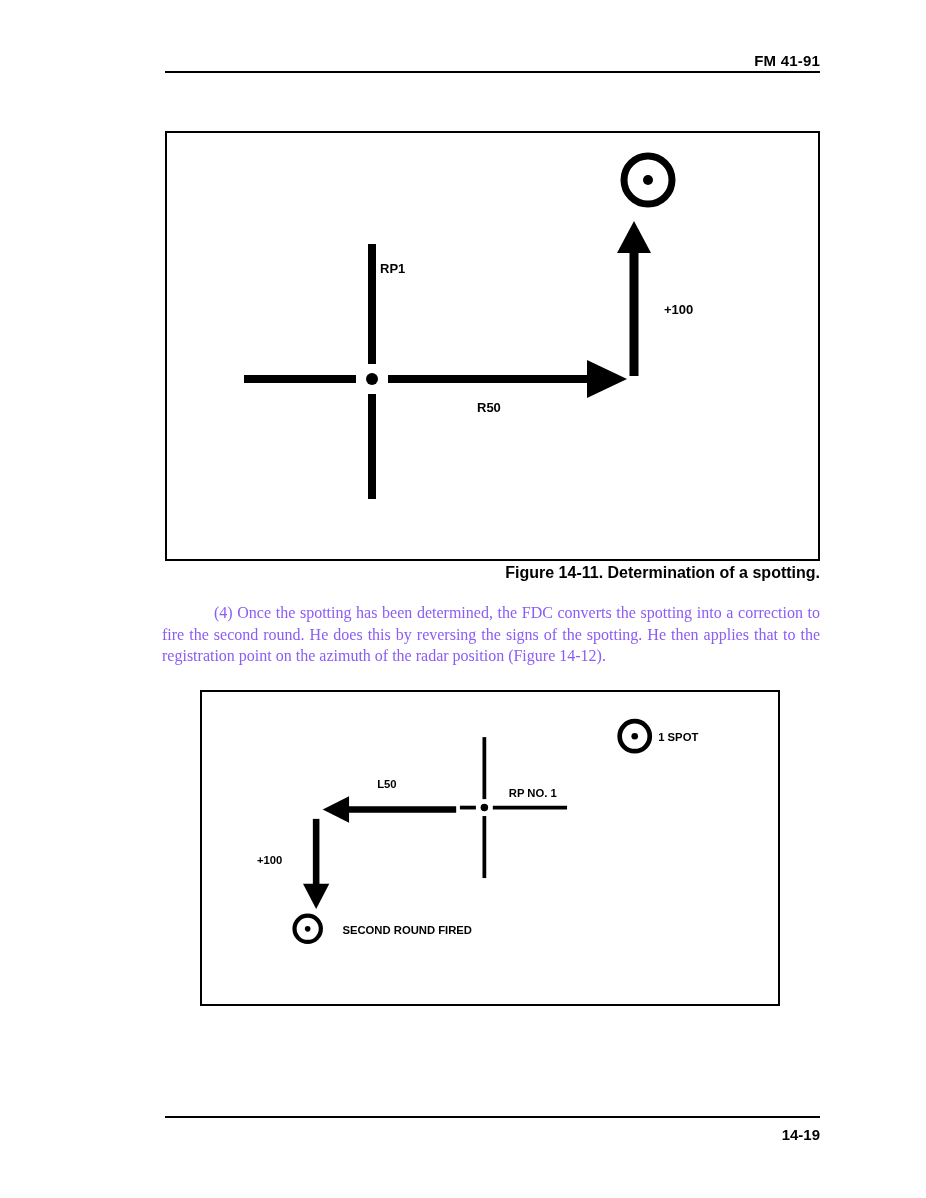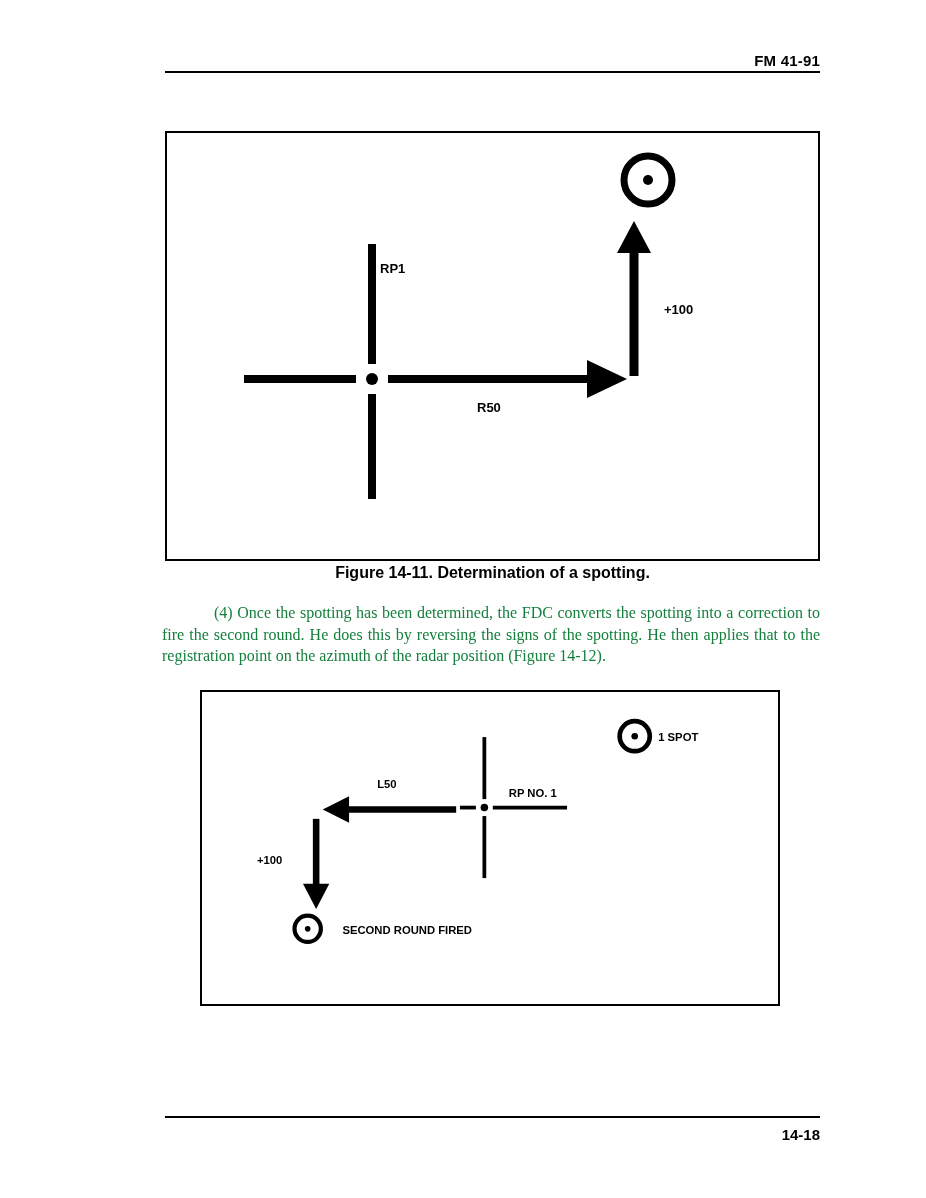--- a/index.html
+++ b/index.html
@@ -39,38 +39,38 @@
   .figure-box svg { display: block; width: 100%; height: 100%; }
   .diagram-label {
     font-family: "Liberation Sans", sans-serif;
     font-weight: bold;
     fill: #000;
   }
   .lbl-13 { font-size: 13px; }
   .lbl-12 { font-size: 12px; }
   .caption {
     position: absolute;
-    text-align: center;
+    text-align: right;
     font-weight: bold;
     font-size: 16px;
     font-family: "Liberation Sans", sans-serif;
   }
   .cap1 { left: 165px; top: 564px; width: 655px; }
   .cap2 { left: 200px; top: 1029px; width: 580px; }
   .body-text {
     position: absolute;
     left: 162px;
     top: 602px;
     width: 658px;
     font-family: "Liberation Serif", serif;
     font-size: 16px;
     line-height: 21.5px;
     text-align: justify;
     text-indent: 52px;
-    color: #15803d;
+    color: #8b5cf6;
   }
   .footer-rule {
     position: absolute;
     top: 1116px;
     left: 165px;
     width: 655px;
     height: 2px;
     background: #000;
   }
   .page-num {
@@ -136,15 +136,15 @@
       <polygon points="103,231 89,204 117,204" fill="#000"></polygon>
       <text x="40" y="183" class="diagram-label lbl-12">+100</text>
 
       <circle cx="94" cy="252" r="14" fill="none" stroke="#000" stroke-width="4.5"></circle>
       <circle cx="94" cy="252" r="3" fill="#000"></circle>
       <text x="131" y="257" class="diagram-label lbl-12">SECOND ROUND FIRED</text>
     </svg>
   </div>
 
   <div class="footer-rule"></div>
-  <span class="page-num">14-18</span>
+  <span class="page-num">14-19</span>
 
 </div>
 
 </body></html>

